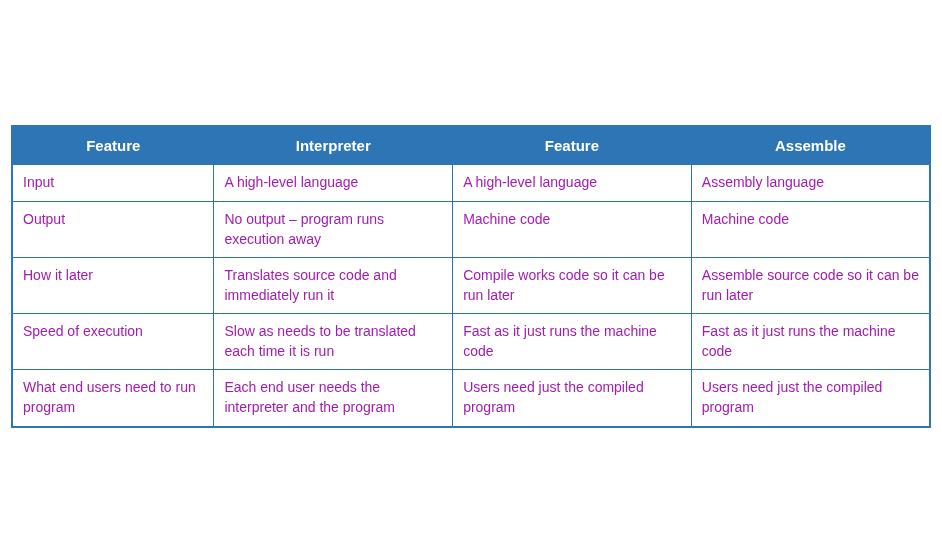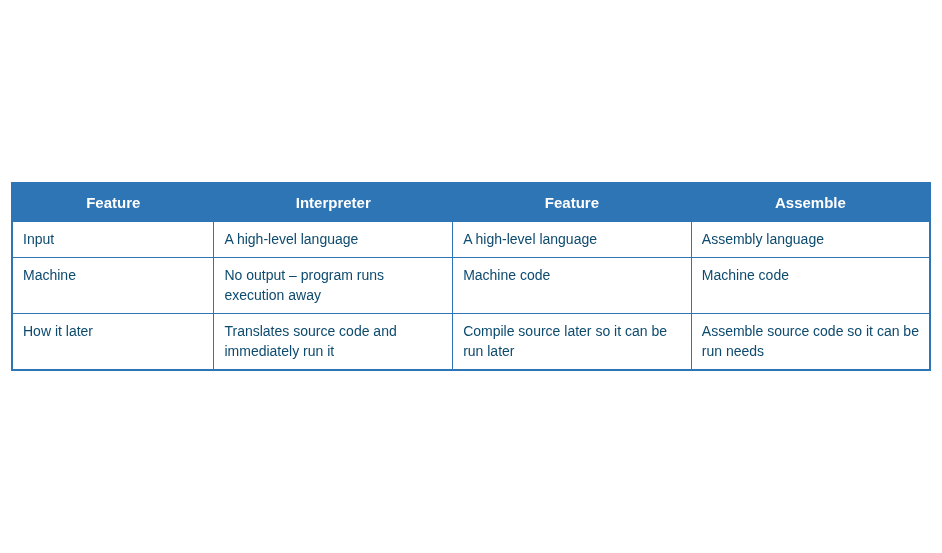--- a/index.html
+++ b/index.html
@@ -39,21 +39,21 @@
 
     thead tr th {
       background-color: #2e75b6;
       color: #ffffff;
       font-weight: bold;
       font-size: 15px;
     }
 
     tbody tr td {
       background-color: #ffffff;
-      color: #0c4a6e;
+      color: #a21caf;
     }
 
     tbody tr:nth-child(odd) td {
       background-color: #ffffff;
     }
 
     td:first-child {
       font-weight: normal;
       width: 22%;
     }
@@ -82,26 +82,38 @@
       </tr>
     </thead>
     <tbody id="table-body">
     <tr>
           <td>Input</td>
           <td>A high-level language</td>
           <td>A high-level language</td>
           <td>Assembly language</td>
         </tr>
         <tr>
-          <td>Machine</td>
+          <td>Output</td>
           <td>No output – program runs execution away</td>
           <td>Machine code</td>
           <td>Machine code</td>
         </tr>
         <tr>
           <td>How it later</td>
           <td>Translates source code and immediately run it</td>
-          <td>Compile source later so it can be run later</td>
-          <td>Assemble source code so it can be run needs</td>
+          <td>Compile works code so it can be run later</td>
+          <td>Assemble source code so it can be run later</td>
+        </tr>
+        <tr>
+          <td>Speed of execution</td>
+          <td>Slow as needs to be translated each time it is run</td>
+          <td>Fast as it just runs the machine code</td>
+          <td>Fast as it just runs the machine code</td>
+        </tr>
+        <tr>
+          <td>What end users need to run program</td>
+          <td>Each end user needs the interpreter and the program</td>
+          <td>Users need just the compiled program</td>
+          <td>Users need just the compiled program</td>
         </tr>
       </tbody>
   </table>
 </div>
 
 </body></html>

